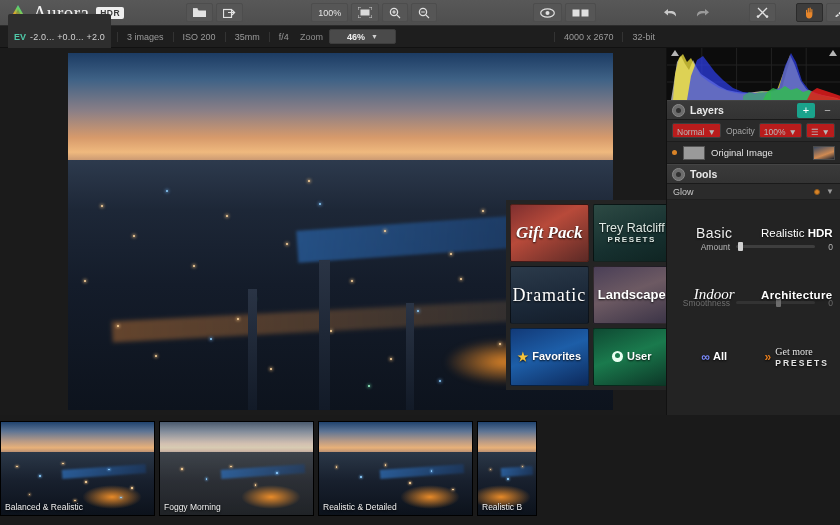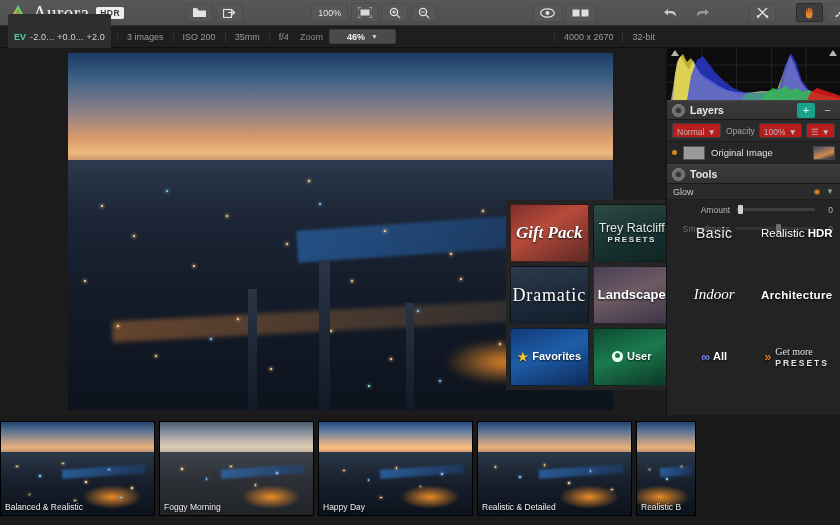--- a/index.html
+++ b/index.html
@@ -245,20 +245,21 @@
     height:16px; background:#2b2b2b; border-bottom:1px solid #1f1f1f;
     display:flex; align-items:center; padding:0 6px; color:#c9c9c9; font-size:9px;
   }
   .tool-sec .sec-dot { margin-left:auto; width:6px;height:6px;border-radius:50%;
     background:#d98327; border:1px solid #8d5a1c;}
   .tool-sec .sec-chev { color:#9b9b9b; font-size:8px; margin-left:6px; }
 
   .slider-row {
     height:19px; display:flex; align-items:center; gap:6px; padding:0 7px;
     background:#232323;
+    margin-top:37px;
   }
   .sl-label { color:#b6b6b6; font-size:8.5px; width:56px; text-align:right; }
   .sl-label.dim { color:#6e6e6e; }
   .sl-track { flex:1; height:3px; background:#3e3e3e; border-radius:2px; position:relative; }
   .sl-track.dim { background:#333; }
   .sl-knob { position:absolute; top:-3px; width:5px; height:9px;
     background:#d0d0d0; border-radius:1px; }
   .sl-knob.dim { background:#6d6d6d; }
   .sl-val { color:#b6b6b6; font-size:8.5px; width:12px; text-align:right;}
   .sl-val.dim { color:#6e6e6e; }
@@ -665,35 +666,20 @@
         <span class="fs-glow"></span>
       <span class="fs-lights">
           <i style="left:14%;top:24%"></i>
           <i class="b" style="left:30%;top:40%"></i>
           <i style="left:46%;top:20%"></i>
           <i style="left:62%;top:50%"></i>
           <i class="b" style="left:76%;top:30%"></i>
         </span>
       <span class="fs-label">Foggy Morning</span>
     </div>
-    <div class="fs-item happy">
-      <span class="fs-sky"></span>
-        <span class="fs-city"></span>
-        <span class="fs-river"></span>
-        <span class="fs-glow"></span>
-      <span class="fs-lights">
-          <i style="left:16%;top:26%"></i>
-          <i class="b" style="left:32%;top:42%"></i>
-          <i style="left:50%;top:22%"></i>
-          <i style="left:66%;top:52%"></i>
-          <i class="b" style="left:80%;top:32%"></i>
-          <i style="left:40%;top:70%"></i>
-        </span>
-      <span class="fs-label">Happy Day</span>
-    </div>
     <div class="fs-item">
       <span class="fs-sky"></span>
         <span class="fs-city"></span>
         <span class="fs-river"></span>
         <span class="fs-glow"></span>
       <span class="fs-lights">
           <i style="left:11%;top:21%"></i>
           <i class="b" style="left:27%;top:37%"></i>
           <i style="left:43%;top:17%"></i>
           <i style="left:59%;top:47%"></i>

